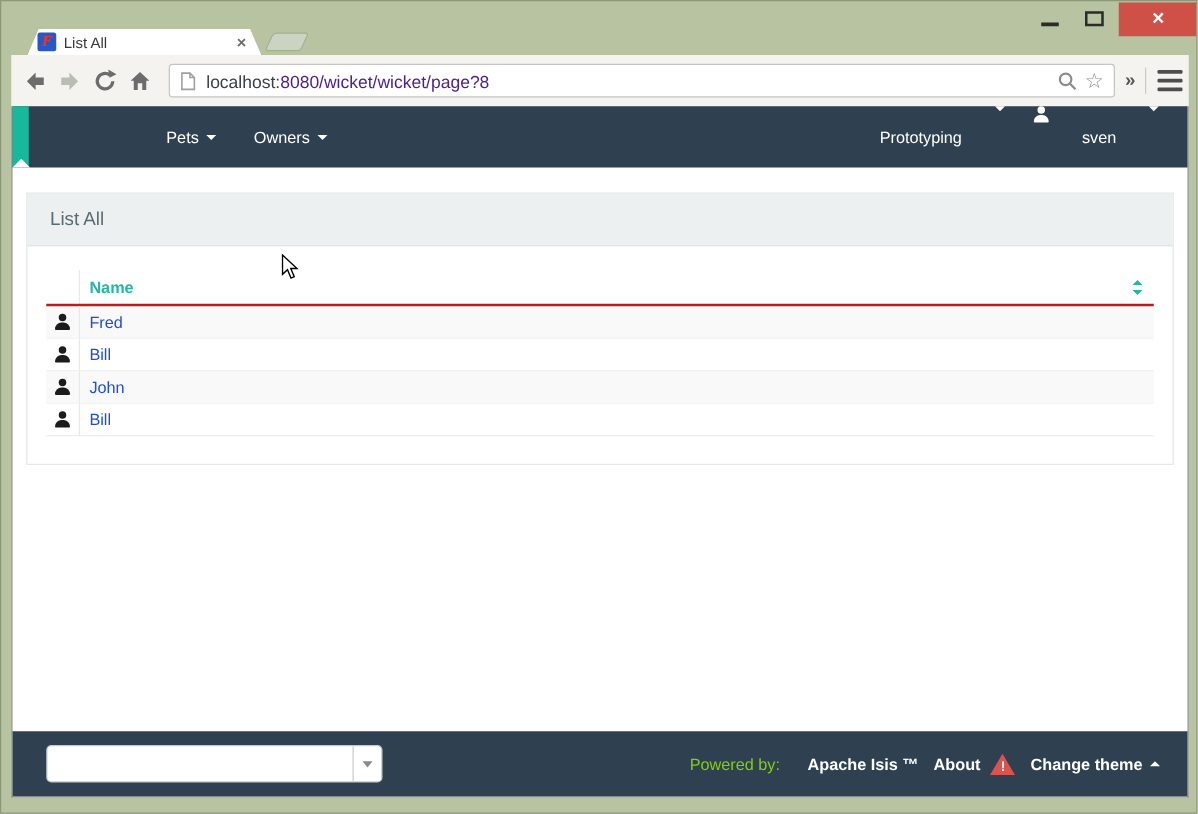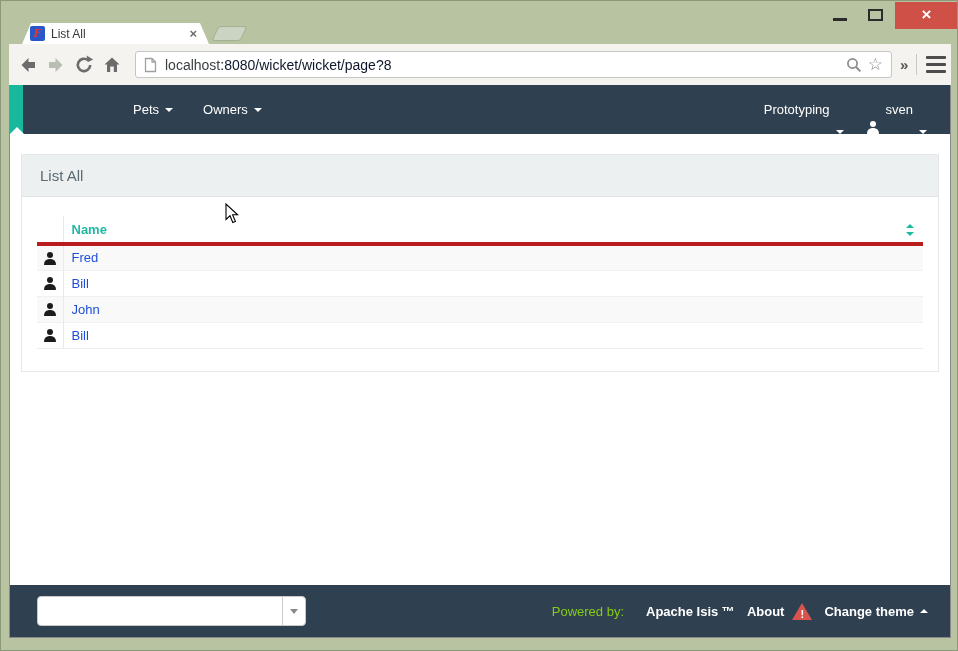--- a/index.html
+++ b/index.html
@@ -49,21 +49,21 @@
   .tb-btn{ width:26px; height:24px; margin-left:2px; display:flex; align-items:center; justify-content:center; }
   .tb-btn:first-child{ margin-left:6px; }
   .omnibox{
     margin-left:10px; width:757px; height:27px; background:#fff;
     border:1px solid #c6c6c6; border-radius:3px;
     display:flex; align-items:center;
   }
   .omni-doc{ margin-left:8px; flex:0 0 auto; }
   .url{ margin-left:8px; font-size:14px; white-space:nowrap; }
   .url .host{ color:#3a3f42; }
-  .url .rest{ color:#0f172a; }
+  .url .rest{ color:#4c1d95; }
   .omni-spacer{ flex:1 1 auto; }
   .omni-zoom{ margin-right:6px; }
   .omni-star{ margin-right:8px; font-size:17px; color:#8b8b8b; line-height:17px; }
   .tb-chev{ margin-left:8px; font-size:15px; font-weight:bold; color:#555; }
   .tb-sep{ margin-left:8px; width:1px; height:21px; background:#c9c9c9; }
   .tb-menu{ margin-left:9px; width:20px; height:17px; display:flex; flex-direction:column; justify-content:space-between; }
   .tb-menu i{ display:block; height:3.4px; background:#4d4d4d; border-radius:1px; }
 
   
   .page{
@@ -73,37 +73,37 @@
 
   
   .navbar{ position:relative; height:49px; background:#2f4050; }
   .nav-stripe{ position:absolute; left:0; top:0; width:13px; height:49px; background:#17b89c; }
   .nav-notch{ position:absolute; left:0; bottom:0; width:0; height:0;
     border-left:7px solid transparent; border-right:7px solid transparent; border-bottom:7px solid #fff; }
   .brand{ position:absolute; left:18px; top:0; line-height:49px; color:#fff; font-size:18px; font-weight:600; letter-spacing:.2px; }
   .nav-left{ position:absolute; left:108px; top:0; height:51px; display:flex; }
   .nav-item{ padding:0 15px; line-height:49px; color:#fff; font-size:13px; }
   .nav-right{ position:absolute; right:12px; top:0; height:49px; display:flex; align-items:center; }
-  .nav-right .nav-item{ display:flex; align-items:flex-end; padding:0 11px; }
+  .nav-right .nav-item{ display:flex; align-items:flex-start; padding:0 11px;gap:20px; }
   .caret-down{ display:inline-block; margin-left:6px; border-left:4px solid transparent;
     border-right:4px solid transparent; border-top:4px solid #fff; vertical-align:2px; }
   .user-icon{ position:relative; width:14px; height:13px; display:inline-block; margin-right:6px; }
   .user-icon::before{ content:""; position:absolute; top:0; left:4px; width:6px; height:6px; border-radius:50%; background:#fff; }
   .user-icon::after{ content:""; position:absolute; bottom:0; left:1px; width:12px; height:6px;
     border-radius:6px 6px 1px 1px; background:#fff; }
 
   
   .main{ padding-top:20px; }
   .panel{ margin:0 11px; height:218px; border:1px solid #e4e8e8; background:#fff; }
   .panel-heading{ height:42px; background:#edf0f0; border-bottom:1px solid #e0e5e5; }
   .panel-title{ padding-left:18px; line-height:42px; font-size:15px; color:#5c6a72; }
   .panel-body{ padding:19px 15px 0 15px; }
 
   table.contents{ width:100%; border-collapse:collapse; border-bottom:1px solid #eceff0; }
-  table.contents th{ height:28px; border-bottom:4px solid #b91c1c; text-align:left; position:relative; }
+  table.contents th{ height:28px; border-bottom:2px solid #b91c1c; text-align:left; position:relative; }
   th.icon-col, td.icon-col{ width:26px; border-right:1px solid #e7eaec; text-align:center; }
   th.name-col{ padding-left:8px; color:#21b9a3; font-size:13px; font-weight:bold; }
   .sort-icon{ position:absolute; right:8px; top:8px; width:9px; height:12px; }
   .sort-icon::before{ content:""; position:absolute; top:0; left:0;
     border-left:4.5px solid transparent; border-right:4.5px solid transparent; border-bottom:4.5px solid #1db9a0; }
   .sort-icon::after{ content:""; position:absolute; bottom:0; left:0;
     border-left:4.5px solid transparent; border-right:4.5px solid transparent; border-top:4.5px solid #1db9a0; }
   table.contents td{ height:26px; font-size:13px; color:#1d4ed8; }
   td.name-cell{ padding-left:8px; }
   tr.striped{ background:#f9f9f9; }

